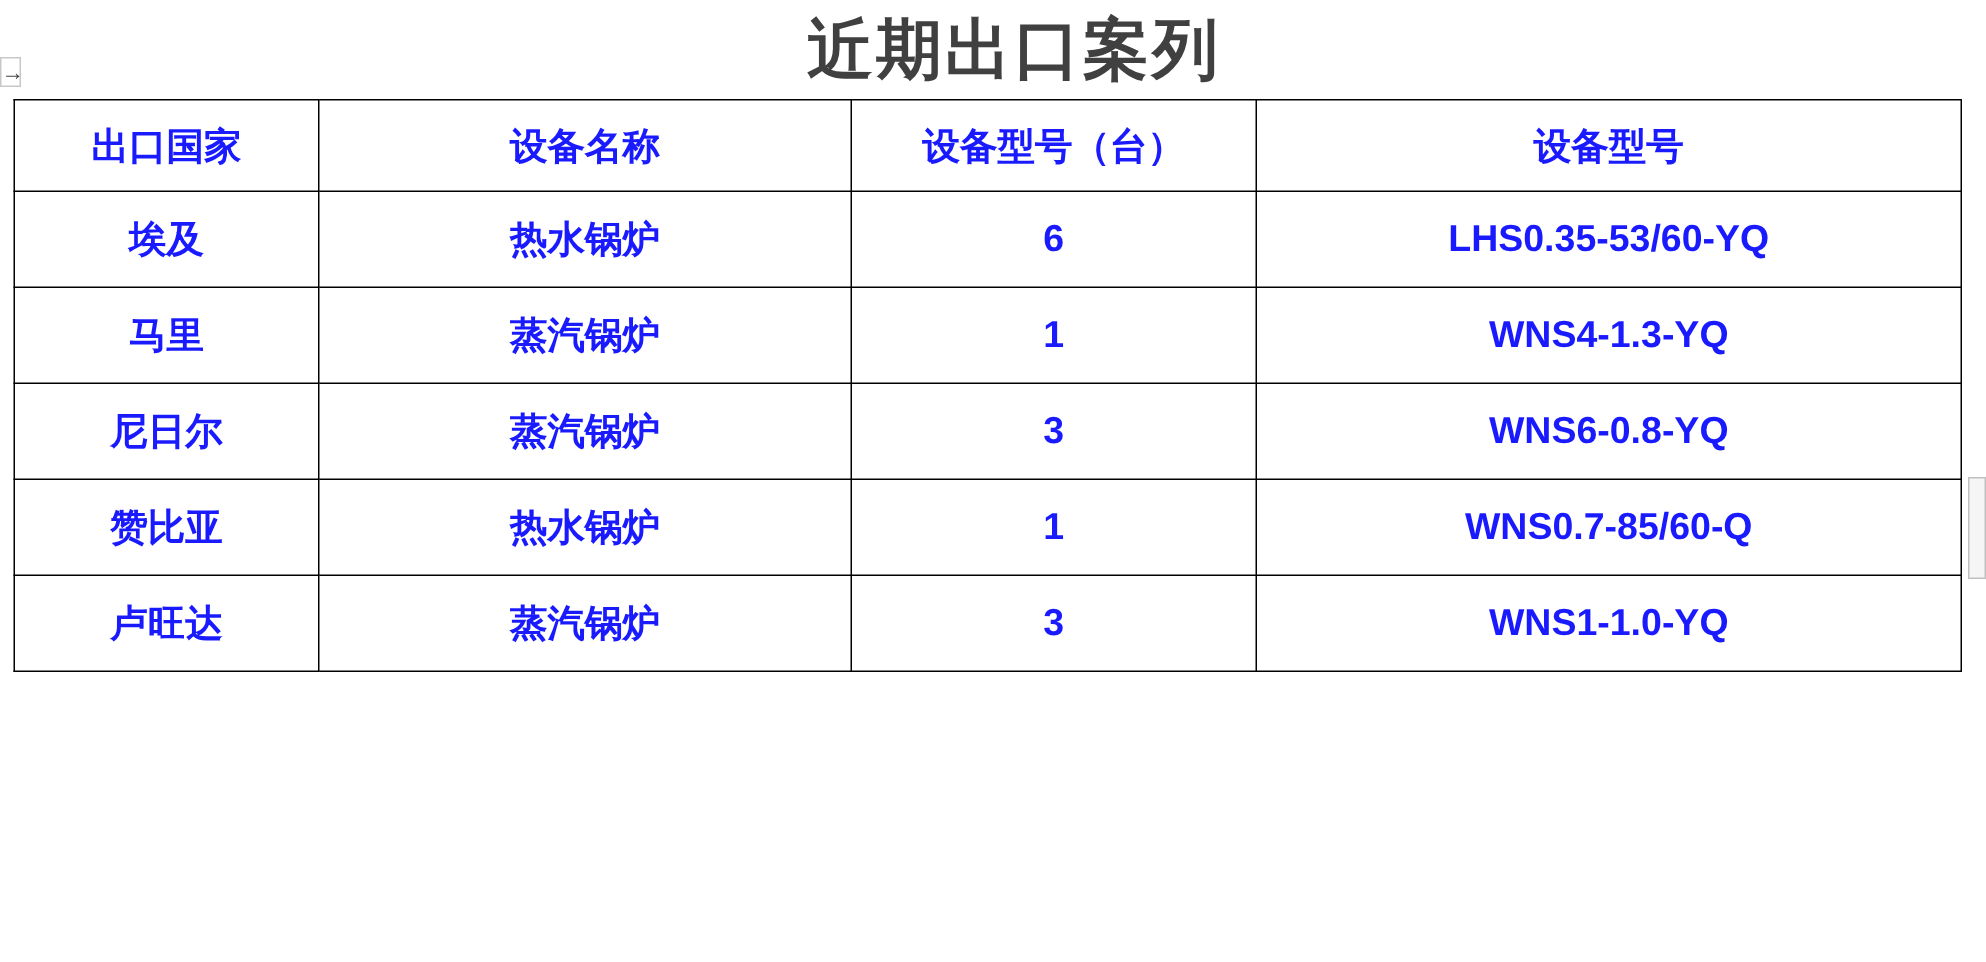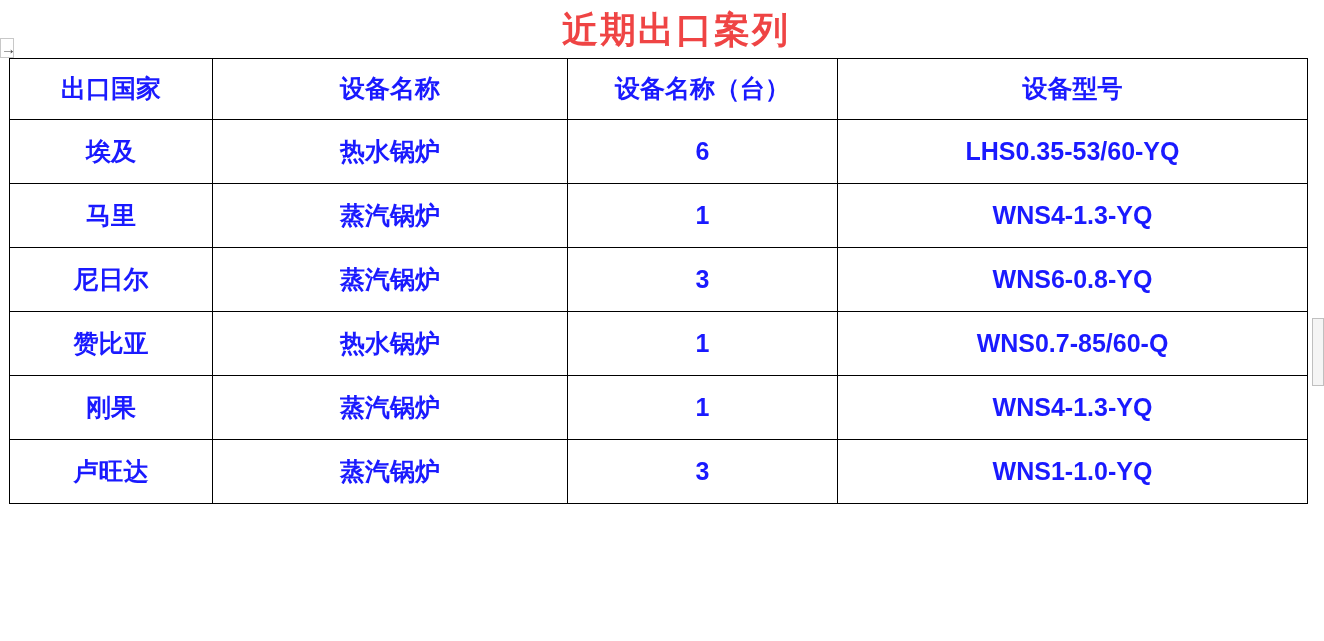--- a/index.html
+++ b/index.html
@@ -14,22 +14,22 @@
     font-family: "Liberation Sans", sans-serif;
   }
   .page {
     position: relative;
     width: 1324px;
     height: 641px;
     box-sizing: border-box;
   }
   .title {
     text-align: center;
-    color: #ef4444;
-    font-size: 36px;
+    color: #404040;
+    font-size: 44px;
     font-weight: bold;
     letter-spacing: 2px;
     padding-top: 10px;
     padding-bottom: 8px;
     line-height: 1.1;
     padding-left: 28px;
   }
   table.case-table {
     border-collapse: collapse;
     width: 1298px;
@@ -98,21 +98,21 @@
     <colgroup>
       <col class="c0">
         <col class="c1">
         <col class="c2">
         <col class="c3">
     </colgroup>
     <thead>
       <tr>
         <th>出口国家</th>
         <th>设备名称</th>
-        <th>设备名称（台）</th>
+        <th>设备型号（台）</th>
         <th>设备型号</th>
       </tr>
     </thead>
     <tbody>
       <tr>
         <td>埃及</td>
         <td>热水锅炉</td>
         <td class="latin">6</td>
         <td class="latin">LHS0.35-53/60-YQ</td>
       </tr>
@@ -128,26 +128,20 @@
         <td class="latin">3</td>
         <td class="latin">WNS6-0.8-YQ</td>
       </tr>
       <tr>
         <td>赞比亚</td>
         <td>热水锅炉</td>
         <td class="latin">1</td>
         <td class="latin">WNS0.7-85/60-Q</td>
       </tr>
       <tr>
-        <td>刚果</td>
-        <td>蒸汽锅炉</td>
-        <td class="latin">1</td>
-        <td class="latin">WNS4-1.3-YQ</td>
-      </tr>
-      <tr>
         <td>卢旺达</td>
         <td>蒸汽锅炉</td>
         <td class="latin">3</td>
         <td class="latin">WNS1-1.0-YQ</td>
       </tr>
     </tbody>
   </table>
 
 </div>
 

